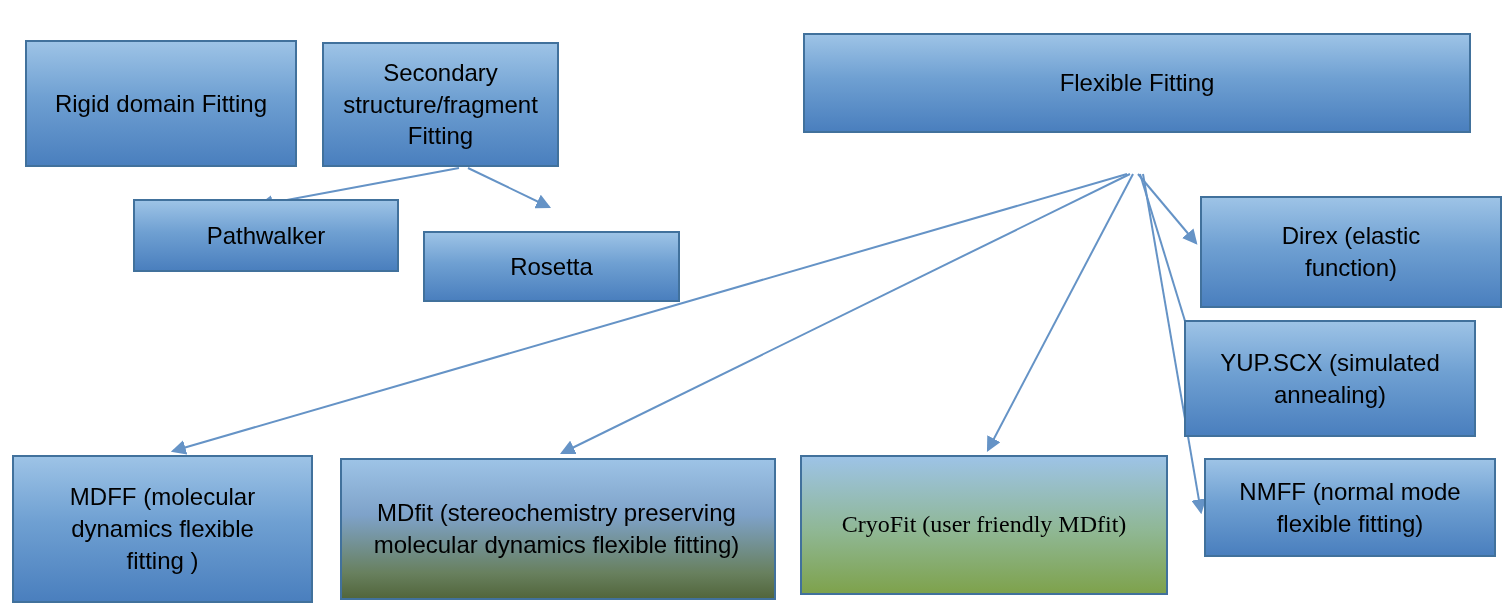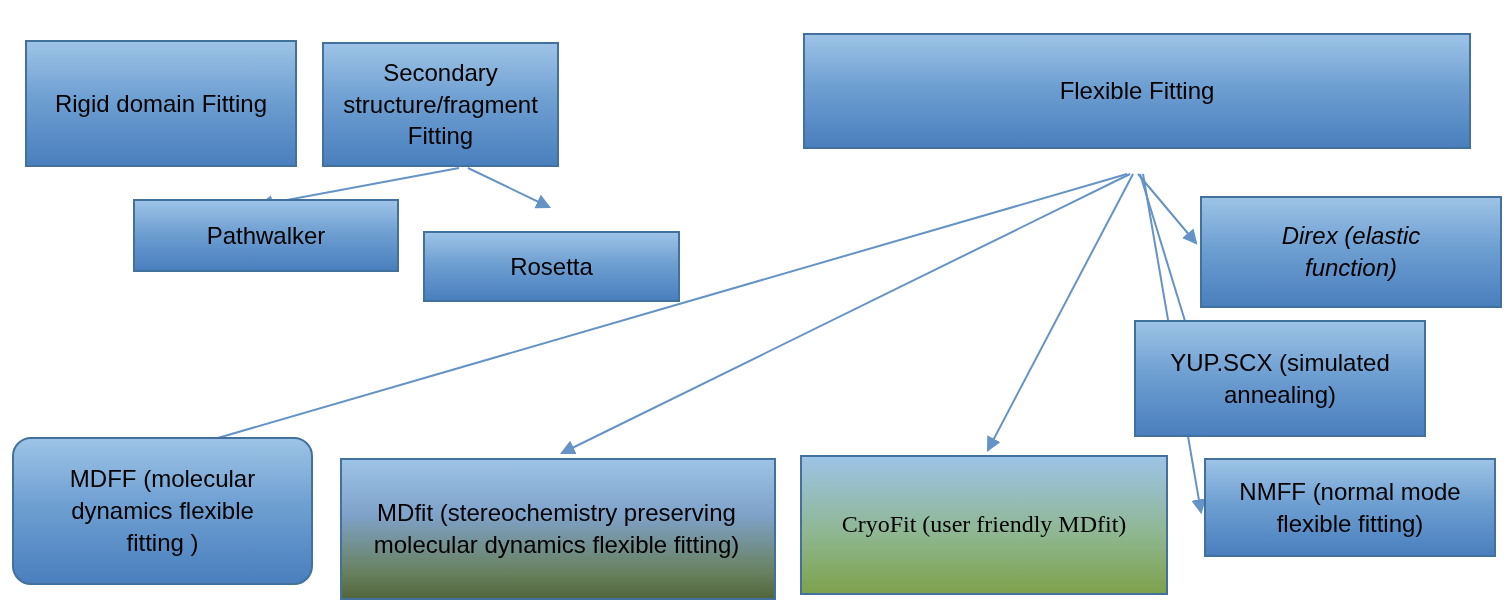--- a/index.html
+++ b/index.html
@@ -35,27 +35,27 @@
     line-height: 1.32;
     border: 2px solid #41719C;
     background: linear-gradient(180deg, #9DC3E6 0%, #6FA0D2 45%, #4A7FBE 100%);
     box-sizing: border-box;
   }
   .node span { display: block; }
 
   
   #node-rigid     { left: 25px;   top: 40px;  width: 272px; height: 127px; padding: 0 22px; }
   #node-secondary { left: 322px;  top: 42px;  width: 237px; height: 125px; padding: 0 8px; }
-  #node-flexible  { left: 803px;  top: 33px;  width: 668px; height: 116px; padding: 0 16px; text-align: center; }
+  #node-flexible  { left: 803px;  top: 33px;  width: 668px; height: 100px; padding: 0 16px; text-align: center; }
   #node-pathwalker{ left: 133px;  top: 199px; width: 266px; height: 73px;  padding: 0 16px; }
   #node-rosetta   { left: 423px;  top: 203px; width: 257px; height: 71px;  padding: 0 16px; margin-top: 28px; }
-  #node-direx     { left: 1200px; top: 196px; width: 302px; height: 112px; padding: 0 40px; font-style: italic; }
-  #node-yupscx    { left: 1134px; top: 320px; width: 292px; height: 117px; padding: 0 24px; }
+  #node-direx     { left: 1200px; top: 196px; width: 302px; height: 112px; padding: 0 40px; }
+  #node-yupscx    { left: 1184px; top: 320px; width: 292px; height: 117px; padding: 0 24px; }
   #node-nmff      { left: 1204px; top: 458px; width: 292px; height: 99px; padding: 0 30px; justify-content: flex-end; }
-  #node-mdff      { left: 12px;   top: 437px; width: 301px; height: 148px; padding: 0 28px; border-radius: 19px; }
+  #node-mdff      { left: 12px;   top: 455px; width: 301px; height: 148px; padding: 0 28px; }
   #node-mdfit     { left: 340px;  top: 458px; width: 436px; height: 142px; padding: 0 14px; }
   #node-cryofit   { left: 800px;  top: 455px; width: 368px; height: 140px; padding: 0 30px; font-family: Liberation Serif, serif; }
 
   
   #node-mdfit {
     background: linear-gradient(180deg, #9DC3E6 0%, #7EA2C9 40%, #68805E 82%, #52663C 100%);
     padding-left: 11px;
   }
   #node-cryofit {
     background: linear-gradient(180deg, #9DC3E6 0%, #8FB793 55%, #7EA24C 100%);

